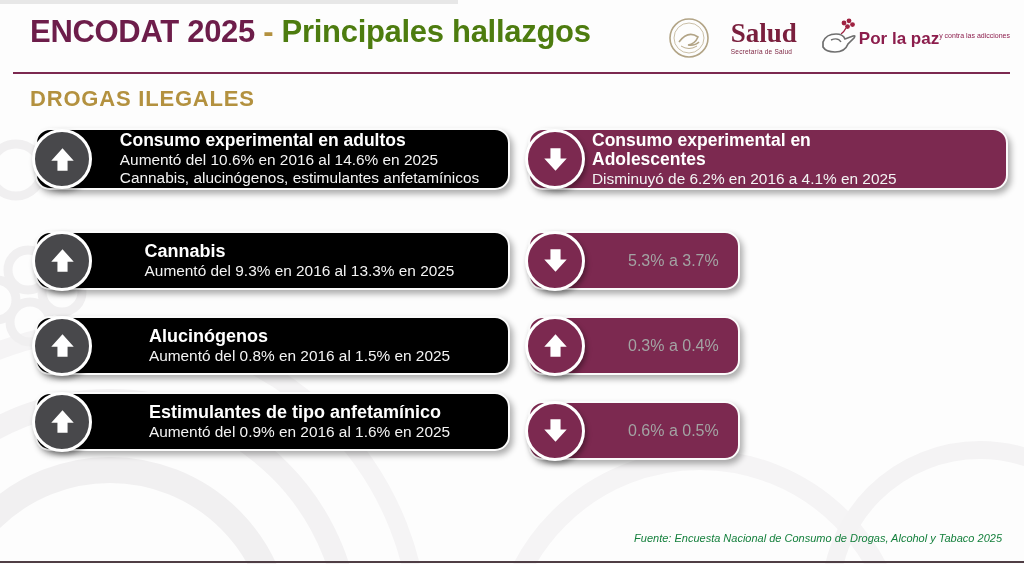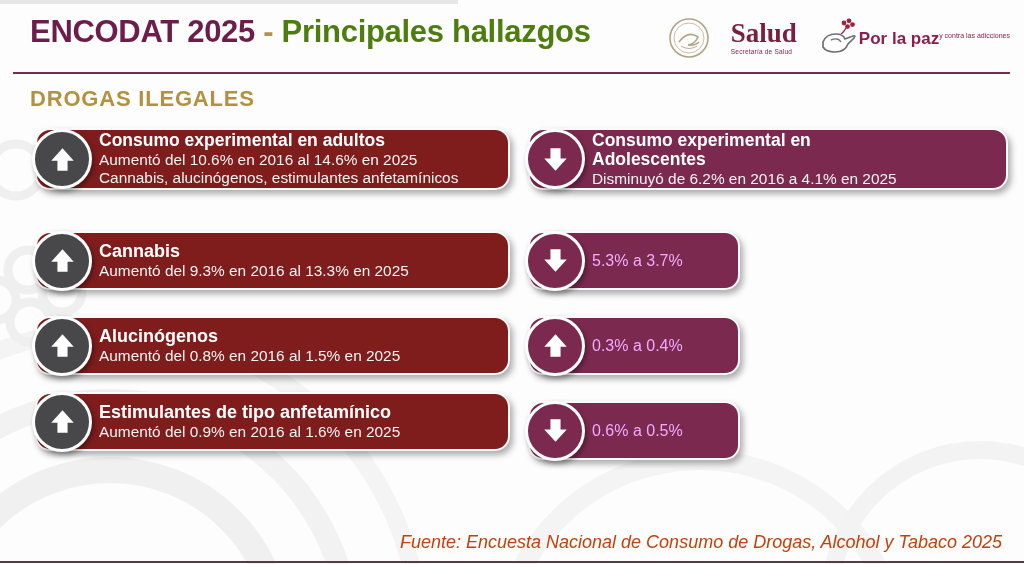--- a/index.html
+++ b/index.html
@@ -30,52 +30,52 @@
   .rule{position:absolute; left:13px; right:14px; top:72px; height:2px; background:#7c2950;}
 
   .section-title{position:absolute; left:30px; top:86px; font-size:22px; font-weight:bold; color:#b3913f; letter-spacing:0.8px;}
 
   
   .box{
     position:absolute; border-radius:15px; color:#fff;
     border:2px solid #fbfbfb; box-shadow:3px 4px 6px rgba(0,0,0,0.32);
     display:flex; align-items:center; box-sizing:border-box;
   }
-  .box.dark{background:#7f1d1d;}
+  .box.dark{background:#000000;justify-content:center;}
   .box.wine{background:#7c2950;}
   .badge{
     position:absolute; left:-5px; top:50%; transform:translateY(-50%);
     width:54px; height:54px; border-radius:50%; border:3px solid #ffffff;
     display:flex; align-items:center; justify-content:center;
     box-shadow:2px 3px 5px rgba(0,0,0,0.35);
   }
   .box.dark .badge{background:#48484b;}
   .box.wine .badge{background:#7c2950;}
   .badge svg{width:27px; height:27px;}
   .badge.down svg{transform:rotate(180deg);}
   .content{padding-left:62px; padding-right:8px;}
   .b-title{font-weight:bold; font-size:17.5px; line-height:1.12;}
   .b-title.big{font-size:18px;}
   .b-line{font-size:15.4px; line-height:1.17; color:#f3f3f3;}
-  .b-label{font-size:16px; color:#f0abfc;}
+  .b-label{font-size:16px; color:#a3a3a3;margin-left:36px;}
   .narrow-title{max-width:305px;}
 
   #b1l{left:35px;  top:128px; width:475px; height:62px;}
   #b1r{left:528px; top:128px; width:480px; height:62px;align-items:flex-end;}
   #b2l{left:35px;  top:231px; width:475px; height:59px;}
   #b2r{left:528px; top:231px; width:212px; height:59px;}
   #b3l{left:35px;  top:316px; width:475px; height:59px;}
   #b3r{left:528px; top:316px; width:212px; height:59px;}
   #b4l{left:35px;  top:392px; width:475px; height:59px;}
   #b4r{left:528px; top:401px; width:212px; height:59px;}
 
   
   .source{
     position:absolute; right:22px; top:532px;
-    font-style:italic; font-size:18px; color:#c2410c;
+    font-style:italic; font-size:11px; color:#15803d;
   }
   .bottom-line{position:absolute; left:0; right:0; bottom:1px; height:2px; background:#4f3e45;}
 </style>
 </head>
 <body>
 
 <div class="slide">
 
   <svg class="watermark" viewBox="0 0 1024 564" fill="none">
     <circle cx="110" cy="640" r="170" stroke="#f1f0f1" stroke-width="26"></circle>

